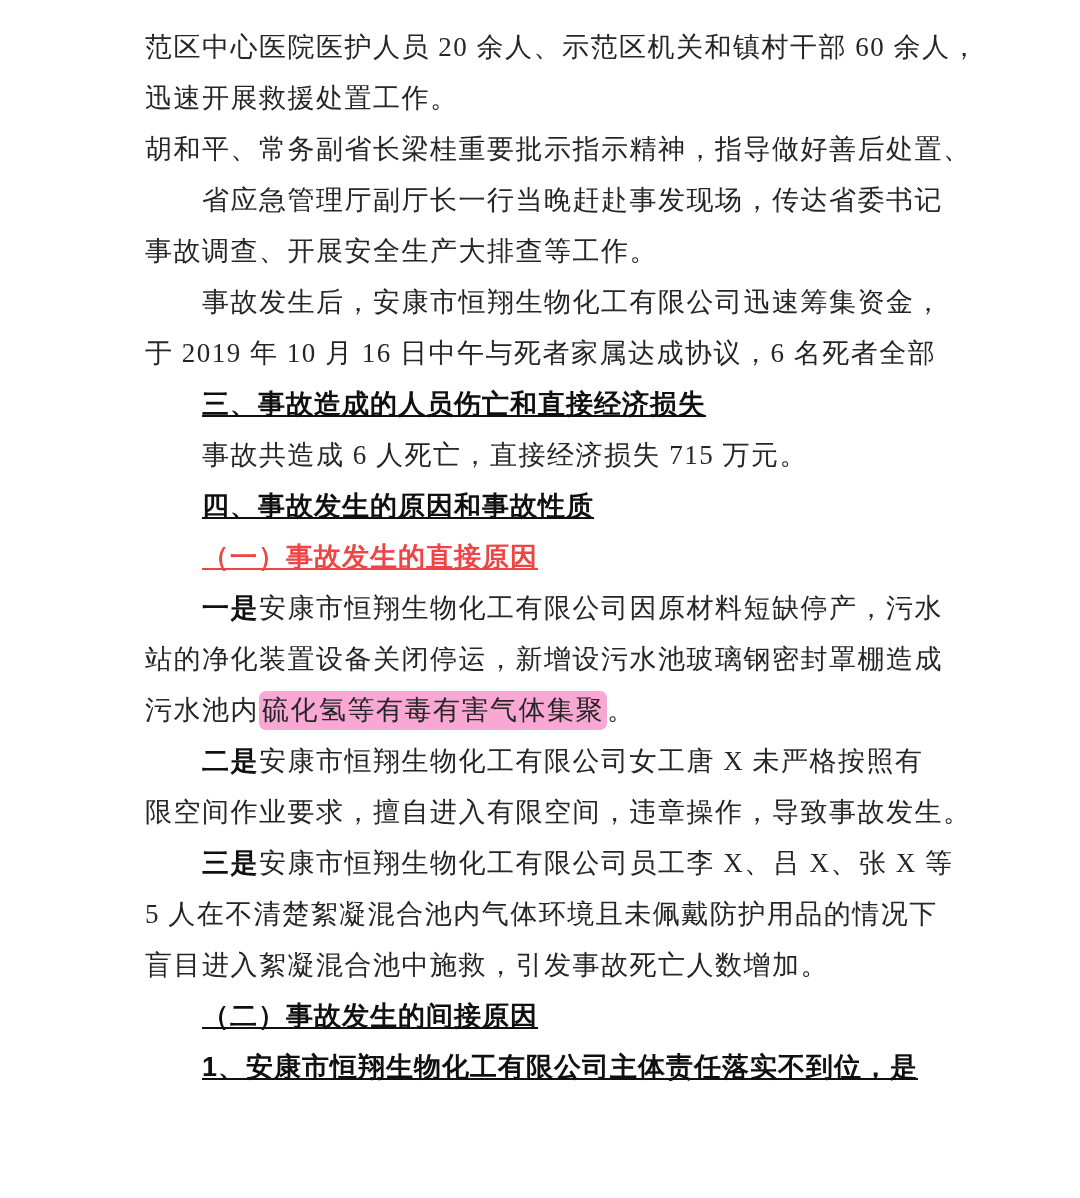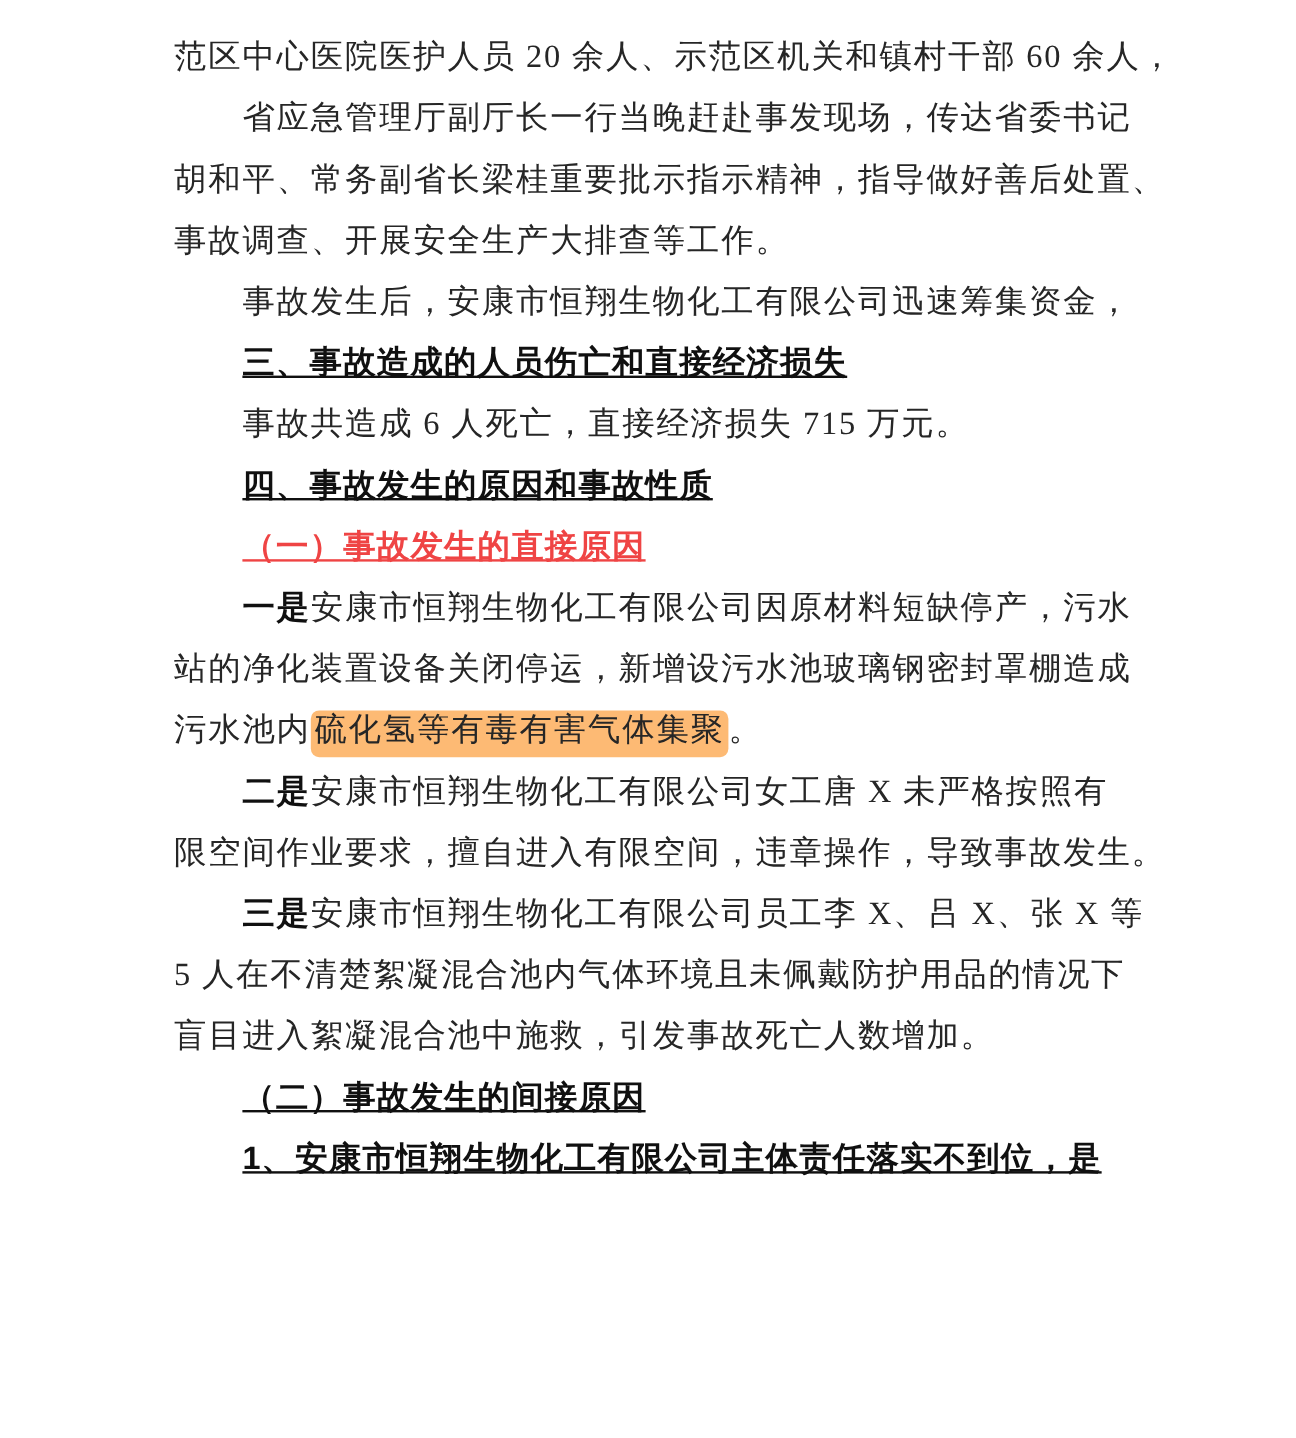--- a/index.html
+++ b/index.html
@@ -50,44 +50,46 @@
     padding: 4px 3px 5px 3px;
   }
 </style>
 </head>
 <body>
 
 <div class="page" style="background: rgb(255, 255, 255); color: rgb(38, 38, 38);">
 
   <p class="line"><span>范区中心医院医护人员 20 余人、示范区机关和镇村干部 60 余人，</span></p>
 
+  <p class="line"><span>迅速开展救援处置工作。</span></p>
+
+  <p class="line"><span>胡和平、常务副省长梁桂重要批示指示精神，指导做好善后处置、</span></p>
 
   <p class="line indent"><span>省应急管理厅副厅长一行当晚赶赴事发现场，传达省委书记</span></p>
-
-  <p class="line"><span>胡和平、常务副省长梁桂重要批示指示精神，指导做好善后处置、</span></p>
 
   <p class="line"><span>事故调查、开展安全生产大排查等工作。</span></p>
 
   <p class="line indent"><span>事故发生后，安康市恒翔生物化工有限公司迅速筹集资金，</span></p>
 
+  <p class="line"><span>于 2019 年 10 月 16 日中午与死者家属达成协议，6 名死者全部</span></p>
 
 
   <p class="line indent heading" style="color: rgb(16, 16, 16);"><span>三、事故造成的人员伤亡和直接经济损失</span></p>
 
   <p class="line indent"><span>事故共造成 6 人死亡，直接经济损失 715 万元。</span></p>
 
   <p class="line indent heading" style="color: rgb(16, 16, 16);"><span>四、事故发生的原因和事故性质</span></p>
 
   <p class="line indent heading" style="color: #ef4444;"><span>（一）事故发生的直接原因</span></p>
 
   <p class="line indent"><span class="lead" style="color: rgb(16, 16, 16); margin-top: 44px;">一是</span><span>安康市恒翔生物化工有限公司因原材料短缺停产，污水</span></p>
 
   <p class="line"><span>站的净化装置设备关闭停运，新增设污水池玻璃钢密封罩棚造成</span></p>
 
-  <p class="line"><span>污水池内</span><span class="hl" style="background: #fdba74; font-family: Liberation Mono, monospace;">硫化氢等有毒有害气体集聚</span><span>。</span></p>
+  <p class="line"><span>污水池内</span><span class="hl" style="background: #f9a8d4;">硫化氢等有毒有害气体集聚</span><span>。</span></p>
 
   <p class="line indent"><span class="lead" style="color: rgb(16, 16, 16); text-align: right;">二是</span><span>安康市恒翔生物化工有限公司女工唐 X 未严格按照有</span></p>
 
   <p class="line"><span>限空间作业要求，擅自进入有限空间，违章操作，导致事故发生。</span></p>
 
   <p class="line indent"><span class="lead" style="color: rgb(16, 16, 16); margin-top: 48px;">三是</span><span>安康市恒翔生物化工有限公司员工李 X、吕 X、张 X 等</span></p>
 
   <p class="line"><span>5 人在不清楚絮凝混合池内气体环境且未佩戴防护用品的情况下</span></p>
 
   <p class="line"><span>盲目进入絮凝混合池中施救，引发事故死亡人数增加。</span></p>

